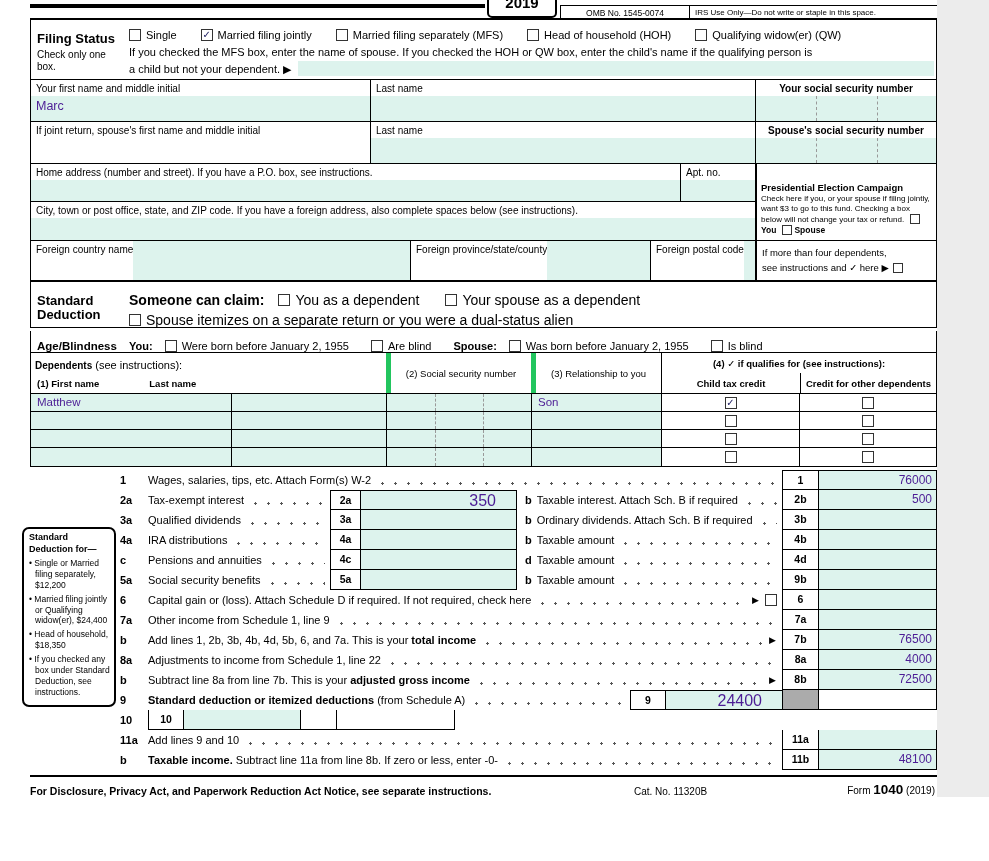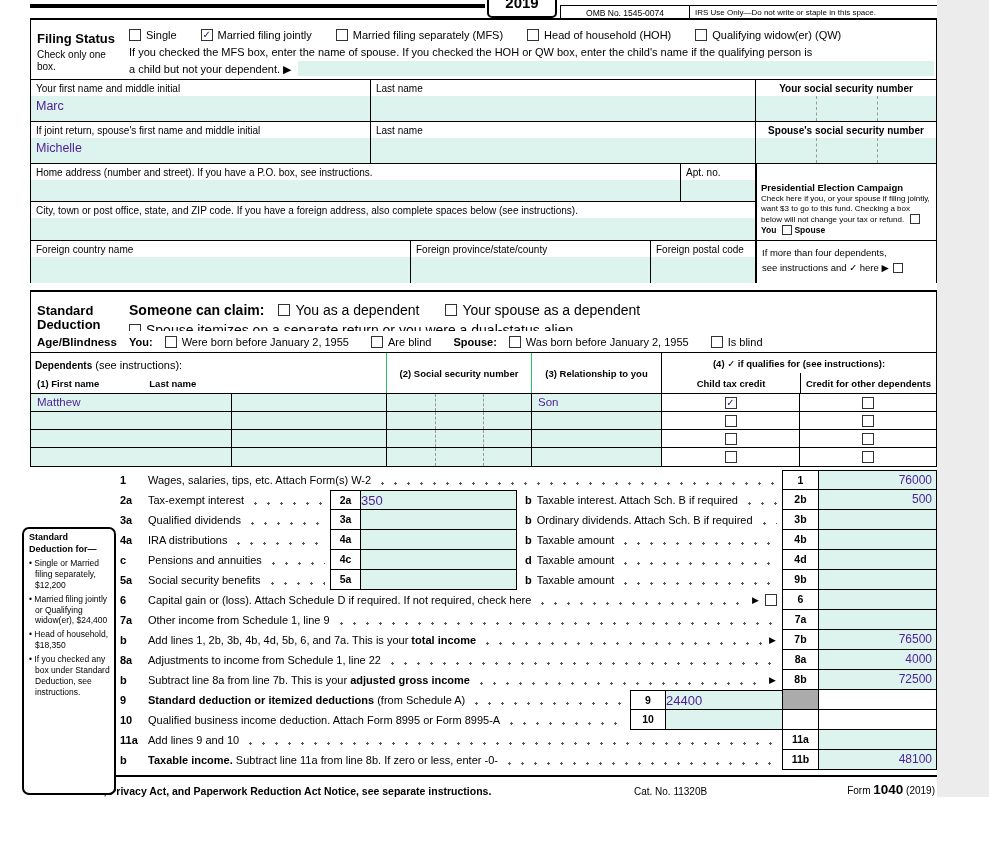--- a/index.html
+++ b/index.html
@@ -47,51 +47,51 @@
 .nval{font-size:12.5px;padding:3px 0 0 5px}
 .dash{position:absolute;top:0;bottom:0;border-left:1px dashed #999}
 
 .addr{top:164px;height:119px;display:flex}
 .addr-left{width:725px;border-right:1px solid #000}
 .arow1{display:flex;height:38px;border-bottom:1px solid #000}
 .home{width:650px;border-right:1px solid #000;display:flex;flex-direction:column}
 .apt{flex:1;display:flex;flex-direction:column}
 .arow2{height:39px;border-bottom:1px solid #000;display:flex;flex-direction:column}
 .arow3{display:flex;height:42px}
-.fcol{border-right:1px solid #000;display:flex;flex-direction:column}
+.fcol{border-right:1px solid #000;display:flex;}
 .fc{width:380px}.fp{width:240px}.fz{flex:1;border-right:none}
 .addr-right{flex:1;display:flex;flex-direction:column}
 .pres{height:77px;border-bottom:1px solid #000;padding:18px 4px;font-size:8px;line-height:1.25}
 .pres-title{font-weight:bold;font-size:9.5px;line-height:1.2;margin-bottom:1px}
 .pres .cb{margin:0 2px 0 6px;vertical-align:-2px}
 .pres b{font-size:8.5px}
 .moredep{flex:1;padding:4px 5px;font-size:9.5px;line-height:1.6}
 .moredep .cb{vertical-align:-2px;margin-left:4px}
 
-.std{top:290px;height:48px;border-top:2px solid #000;border-bottom:1px solid #000;display:flex}
+.std{top:280px;height:48px;border-top:2px solid #000;border-bottom:1px solid #000;display:flex}
 .std-content{flex:1;padding-top:8px;font-size:14px}
 .std-row{display:flex;align-items:center;height:20px}
 .std-row b{margin-right:14px}
 .claim{display:inline-flex;align-items:center;margin-right:26px}
 .claim .cb{margin-right:5px}
 
-.age{top:331px;height:22px;border-bottom:1px solid #000;display:flex;align-items:center;font-size:11px}
+.age{top:331px;height:22px;border-bottom:1px solid #000;display:flex;align-items:flex-end;font-size:11px}
 .age .lblcol{padding-top:0;font-weight:bold;font-size:11.5px}
 .age b{margin-right:12px}
 .age .claim{margin-right:22px}
 
 .deps{top:353px;height:114px;border-bottom:2px solid #000}
 .dhead{display:flex;height:41px;border-bottom:1px solid #000}
 .dh-a{width:355px;padding:2px 0 0 4px}
 .dh-a .t1 b{font-size:10px}
 .dh-a .t1 span{font-size:11px}
 .dh-cols{display:flex;margin-top:5px;font-size:9.5px;font-weight:bold}
 .dh-first{margin-left:2px}
 .dh-last{margin-left:50px}
-.dh-mid{border-left:1px solid #22c55e;display:flex;align-items:center;justify-content:center;text-align:left;font-size:9.5px;font-weight:bold}
+.dh-mid{border-left:5px solid #22c55e;display:flex;align-items:center;justify-content:center;text-align:left;font-size:9.5px;font-weight:normal}
 .dh-b{width:145px}.dh-c{width:130px}
 .dh-d{flex:1;border-left:1px solid #000;display:flex;flex-direction:column;font-size:9.5px;font-weight:bold}
 .dh-d .q1{height:20px;display:flex;align-items:center;justify-content:center}
 .dh-d .q2{flex:1;display:flex}
 .q2 .qa{width:138px;display:flex;align-items:center;justify-content:center}
 .q2 .qb{flex:1;border-left:1px solid #000;display:flex;align-items:center;justify-content:center}
 .drow{display:flex;height:18px;border-bottom:1px solid #000;font-size:11.5px}
 .drow.last{border-bottom:none}
 .dc{border-left:1px solid #000;position:relative}
 .dc.dfirst{border-left:none;width:200px}
@@ -102,38 +102,38 @@
 
 .income{top:470px;height:300px}
 .irow{display:flex;height:20px;font-size:11px}
 .inum{margin-left:88px;width:30px;padding-left:2px;font-weight:bold;line-height:20px;flex:0 0 auto}
 .lt{line-height:20px;white-space:nowrap}
 .lwrap{display:flex;flex:0 0 auto}
 .lw2{width:182px}
 .lw9{width:482px}
 .sub{font-weight:bold;line-height:20px;margin:0 5px 0 8px}
 .mnum{width:30px;border-left:1px solid #000;border-bottom:1px solid #000;font-weight:bold;font-size:10.5px;text-align:center;line-height:19px;flex:0 0 auto;background:#fff}
-.mval{width:157px;border-left:1px solid #000;border-right:1px solid #000;border-bottom:1px solid #000;text-align:left;font-size:13px;line-height:19px;padding-right:8px;flex:0 0 auto}
+.mval{width:157px;border-left:1px solid #000;border-right:1px solid #000;border-bottom:1px solid #000;text-align:right;font-size:16px;line-height:19px;padding-right:20px;flex:0 0 auto}
 .mnum9{width:35px}
 .mval9{width:117px;border-right:none}
 .arr{line-height:20px;font-size:9px;margin:0 6px 0 2px}
 .icb{align-self:center;margin-right:5px}
 .rnum{width:36px;border-left:1px solid #000;border-bottom:1px solid #000;font-weight:bold;font-size:10.5px;text-align:center;line-height:19px;flex:0 0 auto;background:#fff}
 .rval{width:119px;border-left:1px solid #000;border-right:1px solid #000;border-bottom:1px solid #000;text-align:right;font-size:12px;line-height:19px;padding-right:4px;flex:0 0 auto}
 .bt{border-top:1px solid #000}
 .gray{background:#ababab}
 .plainc{background:#fff}
 
 .footer{top:775px;height:22px;border-top:2px solid #000;display:flex;align-items:flex-end;padding-top:2px}
 .f-notice{font-weight:bold;font-size:10.5px;flex:1}
 .f-cat{font-size:10px;margin-right:140px}
 .f-form{font-size:10px;padding-right:2px}
 .f-form b{font-size:13.5px}
 
-.sidebar{position:absolute;left:-8px;top:527px;width:94px;height:268px;border:2px solid #000;border-radius:7px;background:#fff;padding:3px 3px 3px 5px;font-size:8.5px;line-height:1.28;z-index:5}
+.sidebar{position:absolute;left:-8px;top:527px;width:94px;height:180px;border:2px solid #000;border-radius:7px;background:#fff;padding:3px 3px 3px 5px;font-size:8.5px;line-height:1.28;z-index:5}
 .sb-title{font-weight:bold;font-size:9px}
 .sb-item{margin-top:3px;padding-left:6px;text-indent:-6px}
 </style>
 </head>
 <body>
 
 <div class="page">
   <div class="right-gutter"></div>
   <div class="form">
 
@@ -202,23 +202,20 @@
           <div class="nlabel c">Your social security number</div>
           <div class="ninput cyan">
               <div class="dash" style="left:60px"></div>
               <div class="dash" style="left:121px"></div>
             </div>
         </div>
       </div>
       <div class="nrow">
         <div class="ncell nc1">
           <div class="nlabel">If joint return, spouse's first name and middle initial</div>
-          <div class="ninput cyan">
-              <div class="nval val">Michelle</div>
-            </div>
         </div>
         <div class="ncell nc2">
           <div class="nlabel">Last name</div>
           <div class="ninput cyan"></div>
         </div>
         <div class="ncell nc3">
           <div class="nlabel c">Spouse's social security number</div>
           <div class="ninput cyan">
               <div class="dash" style="left:60px"></div>
               <div class="dash" style="left:121px"></div>
@@ -539,24 +536,20 @@
             <div class="dots"></div>
           </div>
         <div class="mnum mnum9 bt">9</div>
         <div class="mval mval9 bt cyan val">24400</div>
         <div class="rnum gray"></div>
         <div class="rval plainc"></div>
       </div>
 
       <div class="irow">
         <div class="inum">10</div>
-        <div class="lwrap lw9">
-            <div class="lt">Qualified business income deduction. Attach Form 8995 or Form 8995-A</div>
-            <div class="dots"></div>
-          </div>
         <div class="mnum mnum9">10</div>
         <div class="mval mval9 cyan val"></div>
         <div class="rnum plainc"></div>
         <div class="rval plainc"></div>
       </div>
 
       <div class="irow">
         <div class="inum">11a</div>
         <div class="lt">Add lines 9 and 10</div>
         <div class="dots"></div>

